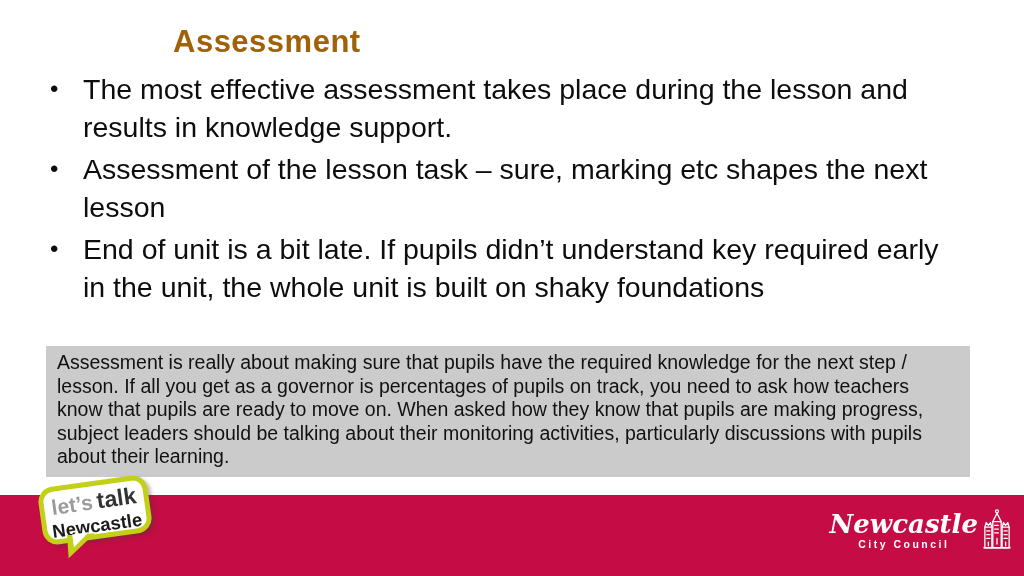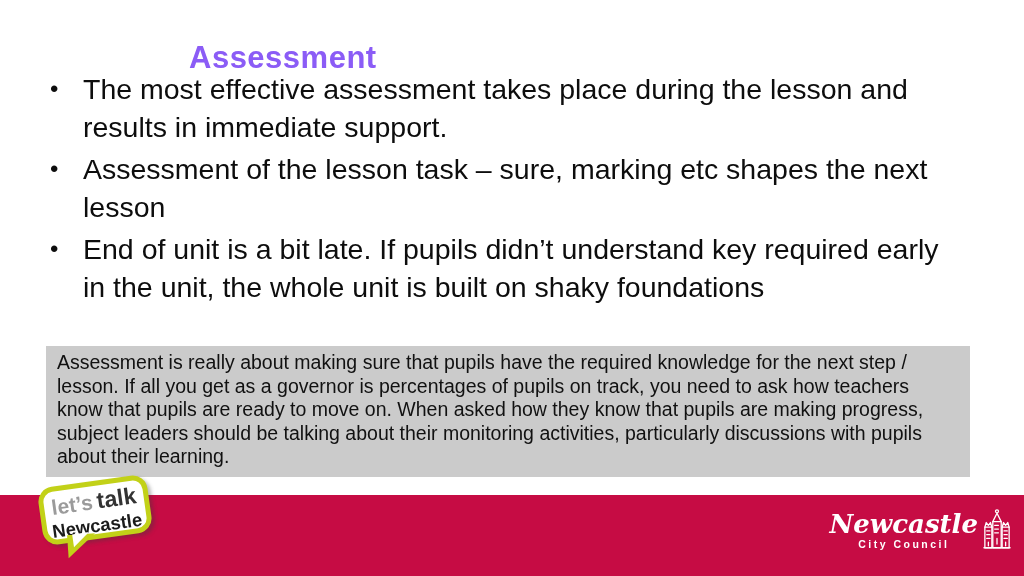--- a/index.html
+++ b/index.html
@@ -13,24 +13,24 @@
     width: 1024px;
     height: 576px;
     background: #ffffff;
     overflow: hidden;
   }
   
   .title {
     position: absolute;
     left: 173px;
     top: 24px;
-    margin: 16px;
+    margin: 0;
     font-size: 31px;
     font-weight: bold;
-    color: #8b5cf6;
+    color: #a16207;
     letter-spacing: 0.5px;
     text-align: center;
   }
   
   .bullets {
     position: absolute;
     left: 50px;
     top: 70px;
     width: 916px;
     color: #0d0d0d;
@@ -160,21 +160,21 @@
 </head>
 <body>
 
 <div class="slide">
 
   <h1 class="title">Assessment</h1>
 
   <div class="bullets">
     <div class="bullet-item">
       <span class="marker">•</span>
-      <span class="btext">The most effective assessment takes place during the lesson and results in immediate support.</span>
+      <span class="btext">The most effective assessment takes place during the lesson and results in knowledge support.</span>
     </div>
     <div class="bullet-item">
       <span class="marker">•</span>
       <span class="btext">Assessment of the lesson task – sure, marking etc shapes the next lesson</span>
     </div>
     <div class="bullet-item">
       <span class="marker">•</span>
       <span class="btext">End of unit is a bit late. If pupils didn’t understand key required early in the unit, the whole unit is built on shaky foundations</span>
     </div>
   </div>

